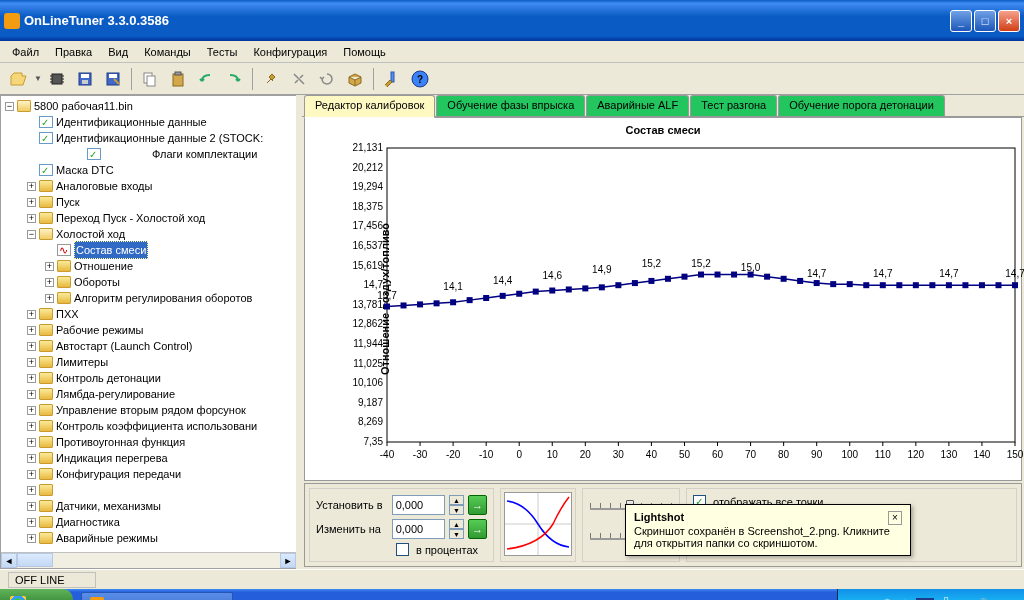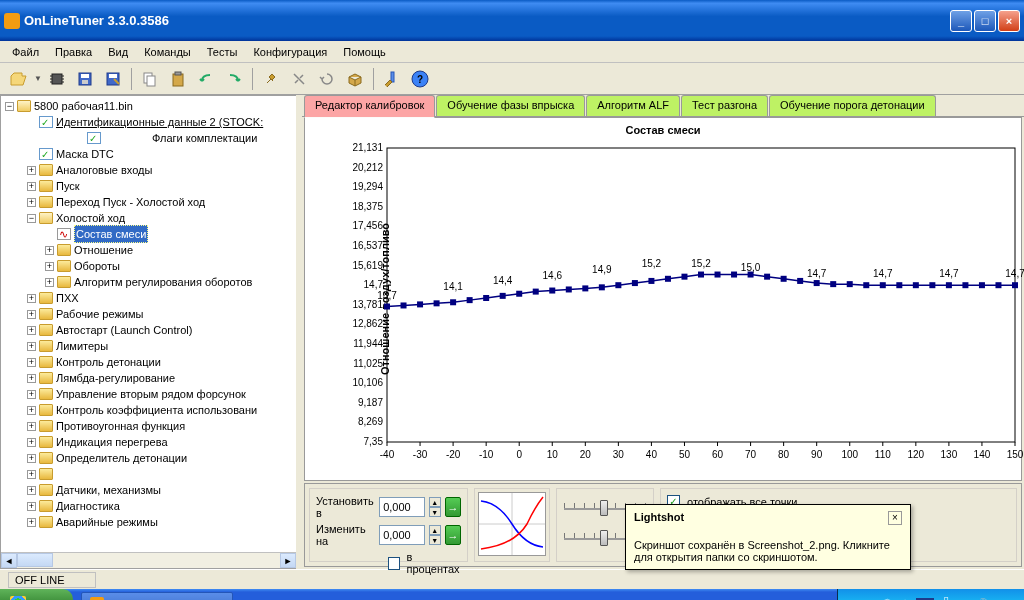--- a/index.html
+++ b/index.html
@@ -27,39 +27,39 @@
 .ficon.folderopen{background:linear-gradient(#fef3c6,#f0cc64);border:1px solid #c89c2e;border-radius:1px}
 .ficon.doc{background:#fff;border:1px solid #69c;position:relative}
 .ficon.doc::after{content:"✓";color:#2a2;position:absolute;left:1px;top:-2px;font-size:10px}
 .ficon.sig{background:#fff;border:1px solid #999;position:relative}
 .ficon.sig::after{content:"∿";color:#c00;position:absolute;left:1px;top:-3px;font-size:11px}
 .tnode.sel .lbl{background:#316ac5;color:#fff;border:1px dotted #ff8;padding:0 1px}
 .splitter{width:6px;background:#ece9d8;cursor:col-resize}
 .main{flex:1;display:flex;flex-direction:column;background:#ece9d8}
 .tabs{height:22px;display:flex;padding-left:2px;background:#ece9d8;position:relative}
 .tabs::after{content:"";position:absolute;left:0;right:0;bottom:0;height:1px;background:#999}
-.tab{padding:3px 10px;border:1px solid #999;border-bottom:none;background:#bef264;border-radius:3px 3px 0 0;margin-right:1px;cursor:pointer;position:relative}
-.tab.active{background:#fca5a5;z-index:1;border-bottom:1px solid #fcfcfa;margin-bottom:-1px}
+.tab{padding:3px 10px;border:1px solid #999;border-bottom:none;background:#22c55e;border-radius:3px 3px 0 0;margin-right:1px;cursor:pointer;position:relative}
+.tab.active{background:#fef9c3;z-index:1;border-bottom:1px solid #fcfcfa;margin-bottom:-1px}
 .chartarea{flex:1;background:#fff;border:1px solid #999;margin:0 2px;position:relative}
 .ctrls{height:84px;background:#ece9d8;border:1px solid #999;margin:2px;display:flex;gap:6px;padding:4px}
 .panel{border:1px solid #d4d0c8;background:#ece9d8;padding:6px;display:flex;flex-direction:column;gap:4px}
 .row{display:flex;align-items:center;gap:4px}
 .numbox{width:56px;height:20px;border:1px solid #7f9db9;background:#fff;padding:1px 3px;display:flex;align-items:center}
 .spin{width:16px;height:20px;display:flex;flex-direction:column}
 .spin div{flex:1;border:1px solid #7f9db9;background:#ece9d8;font-size:7px;display:flex;align-items:center;justify-content:center;cursor:pointer}
 .gobtn{width:20px;height:20px;background:linear-gradient(#5c5,#393);border:1px solid #060;border-radius:2px;color:#fff;font-weight:bold;display:flex;align-items:center;justify-content:center;cursor:pointer}
 .cb{width:13px;height:13px;border:1px solid #1c5180;background:#fff;display:inline-flex;align-items:center;justify-content:center;margin-right:3px;font-size:10px;color:#21a121}
 .statusbar{height:20px;background:#ece9d8;border-top:1px solid #fff;display:flex;align-items:center;padding:0 8px}
 .statusbar .cell{border:1px solid #c0c0c0;height:16px;padding:1px 30px 1px 6px;margin-right:2px}
 .taskbar{height:30px;background:linear-gradient(#3f8cf3,#245edb 10%,#245edb 90%,#1941a5);display:flex;align-items:center;color:#fff}
 .start{height:30px;padding:0 18px 0 10px;background:linear-gradient(#5fb45a,#3a8a36 50%,#2e7a2a);font-style:italic;font-weight:bold;font-size:14px;border-radius:0 10px 10px 0;display:flex;align-items:center;gap:4px}
 .taskbtn{margin-left:8px;height:24px;background:linear-gradient(#5a8de8,#3a6bc7);border:1px solid #2456b8;border-radius:2px;padding:0 8px;display:flex;align-items:center;gap:4px;max-width:160px}
 .tray{margin-left:auto;background:linear-gradient(#1290e9,#19b9f3 50%,#1290e9);height:30px;display:flex;align-items:center;padding:0 8px;gap:6px;border-left:1px solid #092e51}
 .tooltip{position:absolute;left:625px;top:504px;width:286px;background:#ffffe1;border:1px solid #000;padding:6px 8px;z-index:50;box-shadow:2px 2px 4px rgba(0,0,0,.3)}
-.tooltip .tt-title{font-weight:bold;margin-bottom:16px}
+.tooltip .tt-title{font-weight:bold;margin-bottom:2px}
 .tooltip .tt-close{float:right;width:14px;height:14px;border:1px solid #999;font-size:10px;text-align:center;line-height:11px;cursor:pointer}
 .chart-title{text-align:center;font-weight:bold;padding-top:6px}
 .yaxis-label{position:absolute;left:4px;top:50%;transform:translateY(-50%) rotate(-90deg);transform-origin:center;font-weight:bold;white-space:nowrap}
 svg text{font-size:10px;fill:#000}
 .minigraph{width:68px;height:64px;border:1px solid #999;background:#fff;position:relative}
 .sliderbox{width:90px;height:64px;display:flex;flex-direction:column;gap:10px;padding-top:4px}
 .slider{height:20px;position:relative}
 .slider .track{position:absolute;left:4px;right:4px;top:12px;height:2px;background:#999}
 .slider .ticks{position:absolute;left:4px;right:4px;top:7px;height:5px;display:flex;justify-content:space-between}
 .slider .ticks span{width:1px;height:5px;background:#777}
@@ -184,21 +184,26 @@
 </div>
 
 <div class="body">
   <div class="treepane">
     <div class="tree" id="tree">
         <div class="tnode" style="padding-left: 2px;">
           <span class="exp">−</span>
           <span class="ficon folderopen"></span>
           <span class="lbl">5800 рабочая11.bin</span>
         </div>
-        <div class="tnode" style="padding-left: 24px; text-decoration: underline;">
+        <div class="tnode" style="padding-left: 24px;">
+          <span class="exp blank"></span>
+          <span class="ficon doc"></span>
+          <span class="lbl">Идентификационные данные</span>
+        </div>
+        <div class="tnode" style="padding-left: 24px;">
           <span class="exp blank"></span>
           <span class="ficon doc"></span>
           <span class="lbl">Идентификационные данные 2 (STOCK:</span>
         </div>
         <div class="tnode" style="padding-left: 24px; gap: 48px;">
           <span class="exp blank"></span>
           <span class="ficon doc"></span>
           <span class="lbl">Флаги комплектации</span>
         </div>
         <div class="tnode" style="padding-left: 24px;">
@@ -292,21 +297,21 @@
           <span class="lbl">Противоугонная функция</span>
         </div>
         <div class="tnode" style="padding-left: 24px;">
           <span class="exp">+</span>
           <span class="ficon folder"></span>
           <span class="lbl">Индикация перегрева</span>
         </div>
         <div class="tnode" style="padding-left: 24px;">
           <span class="exp">+</span>
           <span class="ficon folder"></span>
-          <span class="lbl">Определитель детонации</span>
+          <span class="lbl">Конфигурация передачи</span>
         </div>
         <div class="tnode" style="padding-left: 24px;">
           <span class="exp">+</span>
           <span class="ficon folder"></span>
         </div>
         <div class="tnode" style="padding-left: 24px;">
           <span class="exp">+</span>
           <span class="ficon folder"></span>
           <span class="lbl">Датчики, механизмы</span>
         </div>
@@ -327,21 +332,21 @@
           <div class="sthumb"></div>
         </div>
         <div class="sbtn">►</div>
     </div>
   </div>
   <div class="splitter"></div>
   <div class="main">
     <div class="tabs" id="tabs">
         <div class="tab active">Редактор калибровок</div>
         <div class="tab">Обучение фазы впрыска</div>
-        <div class="tab">Алгоритм ALF</div>
+        <div class="tab">Аварийные ALF</div>
         <div class="tab">Тест разгона</div>
         <div class="tab">Обучение порога детонации</div>
       </div>
     <div class="chartarea">
       <div class="chart-title">Состав смеси</div>
       <div class="yaxis-label">Отношение воздух/топливо</div>
       <svg id="chart" width="700" height="330" style="position:absolute;left:20px;top:22px">
           <text x="58" y="305" text-anchor="end">7,35</text>
           <text x="58" y="285.39431100790944" text-anchor="end">8,269</text>
           <text x="58" y="265.8099557361585" text-anchor="end">9,187</text>
@@ -447,21 +452,21 @@
           <text x="326.42105263157896" y="126.53029533415571" text-anchor="middle" fill="#c00" font-size="10">15,2</text>
           <text x="376" y="126.53029533415571" text-anchor="middle" fill="#c00" font-size="10">15,2</text>
           <text x="425.57894736842104" y="130.7970394020753" text-anchor="middle" fill="#c00" font-size="10">15,0</text>
           <text x="491.6842105263158" y="137.19715550395475" text-anchor="middle" fill="#c00" font-size="10">14,7</text>
           <text x="557.7894736842105" y="137.19715550395475" text-anchor="middle" fill="#c00" font-size="10">14,7</text>
           <text x="623.8947368421053" y="137.19715550395475" text-anchor="middle" fill="#c00" font-size="10">14,7</text>
           <text x="690" y="137.19715550395475" text-anchor="middle" fill="#c00" font-size="10">14,7</text>
         </svg>
     </div>
     <div class="ctrls">
-      <div class="panel" style="width:159px">
+      <div class="panel" style="width:185px">
         <div class="row">
           <span style="width:76px">Установить в</span>
           <div class="numbox">
               <span>0,000</span>
             </div>
           <div class="spin">
               <div>▲</div>
               <div>▼</div>
             </div>
           <div class="gobtn">→</div>

